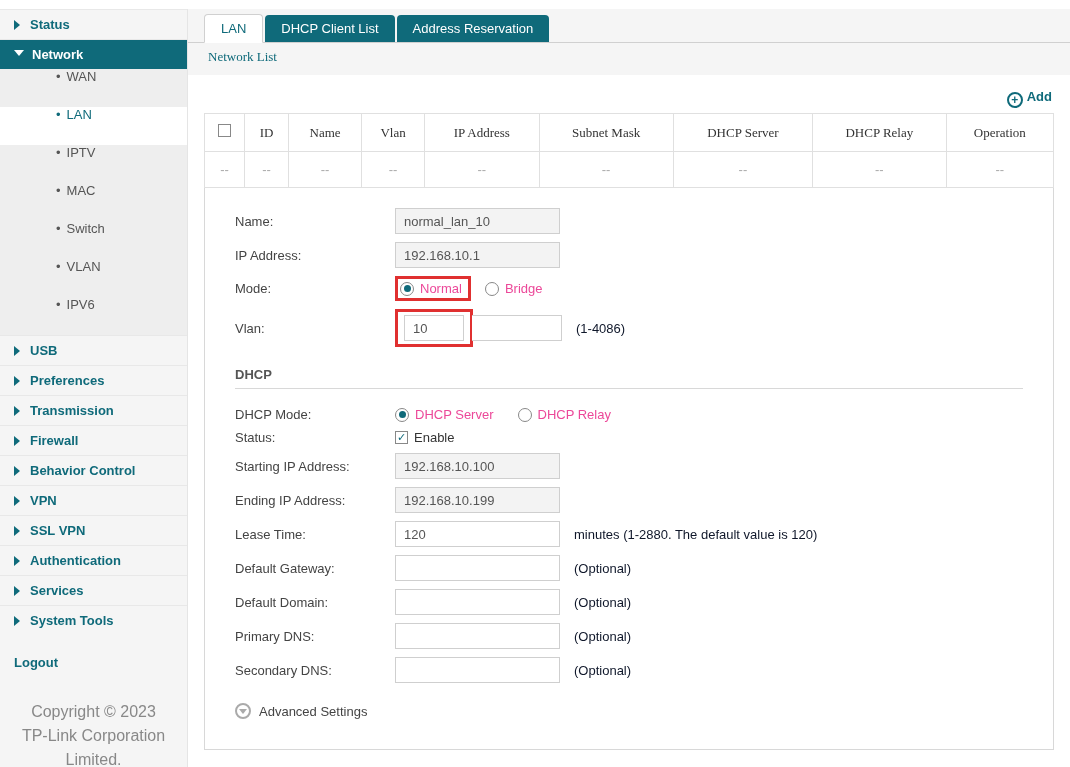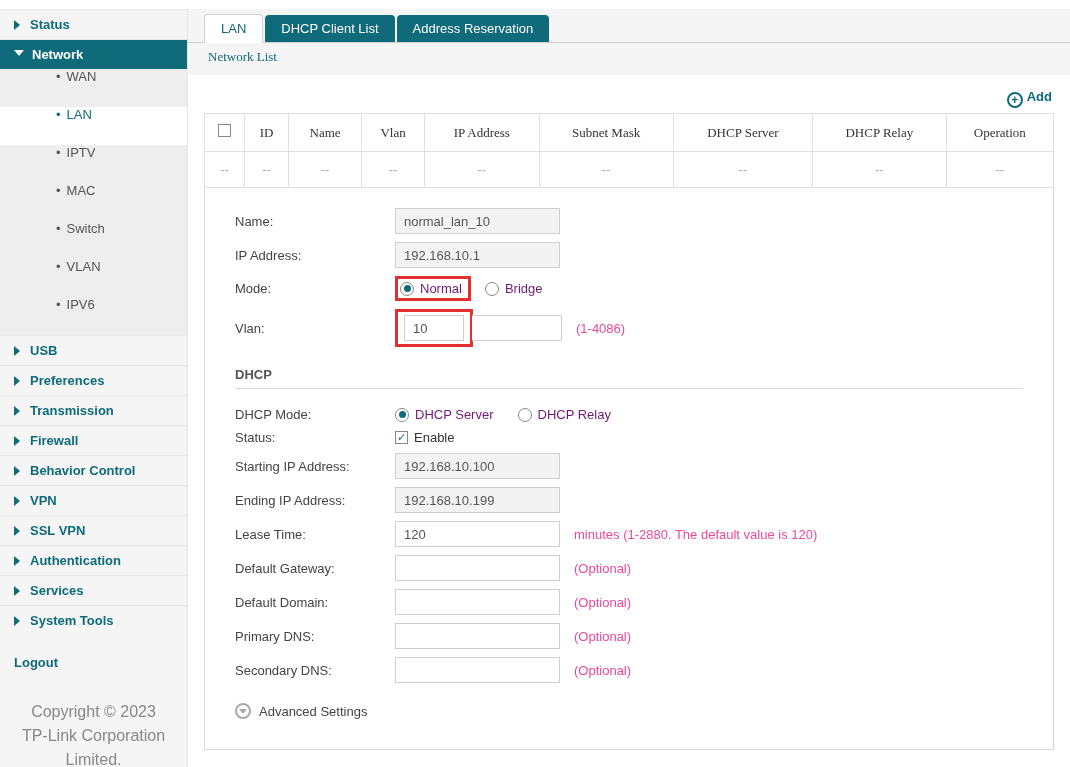--- a/index.html
+++ b/index.html
@@ -29,25 +29,25 @@
   .addline .plus { display:inline-flex; width:16px;height:16px;border:2px solid #0f6a7a;border-radius:50%; align-items:center;justify-content:center; font-size:12px; line-height:1; margin-right:4px; position:relative; top:3px;}
   table.grid { width:100%; border-collapse:collapse; border:1px solid #d8d8d8;}
   table.grid th, table.grid td { border:1px solid #e0e0e0; padding:10px 6px; text-align:center; color:#555; font-weight:normal;}
   table.grid th { background:#fff; color:#333;font-family:Liberation Serif, serif;}
   table.grid td { color:#aaa;}
   .formwrap { border:1px solid #d8d8d8; border-top:none; padding:20px 30px 30px;}
   .frow { display:flex; align-items:center; margin-bottom:8px;}
   .flabel { width:160px; color:#444;}
   .finput { width:165px; height:26px; padding:0 8px; border:1px solid #cfcfcf; background:#f3f3f3; color:#555; font-family:inherit; font-size:13px;}
   .finput.white { background:#fff;}
-  .fhint { margin-left:14px; color:#ec4899;}
+  .fhint { margin-left:14px; color:#0f172a;}
   .section-title { font-weight:bold; color:#555; margin:20px 0 6px; }
   .hr { border:none; border-top:1px solid #d8d8d8; margin-bottom:18px;}
   .radio-row { display:flex; align-items:center; gap:24px;}
-  .radio-opt { display:flex; align-items:center; gap:6px; color:#701a75;}
+  .radio-opt { display:flex; align-items:center; gap:6px; color:#ec4899;}
   .radio { width:14px;height:14px;border:1px solid #888;border-radius:50%; display:inline-flex; align-items:center; justify-content:center;}
   .radio.checked::after { content:""; width:7px;height:7px;border-radius:50%; background:#0f6a7a;}
   .checkbox { width:13px;height:13px;border:1px solid #888; display:inline-flex; align-items:center; justify-content:center; color:#0f6a7a; font-size:11px; line-height:1;}
   .checkbox.checked::after { content:"✓";}
   .redbox { border:3px solid #e03030; padding:3px 6px; display:inline-flex; align-items:center;}
   .redbox .finput { border:1px solid #cfcfcf;}
   .redbox-mode { border:3px solid #e03030; padding:2px 6px 2px 2px; display:inline-flex; align-items:center;}
   .adv { display:flex; align-items:center; gap:8px; margin-top:20px; color:#444; cursor:pointer;}
   .adv-icon { width:16px;height:16px;border:2px solid #aaa;border-radius:50%; display:inline-flex; align-items:center; justify-content:center;}
   .adv-icon::after { content:""; width:0;height:0;border-left:4px solid transparent;border-right:4px solid transparent;border-top:5px solid #aaa;}

